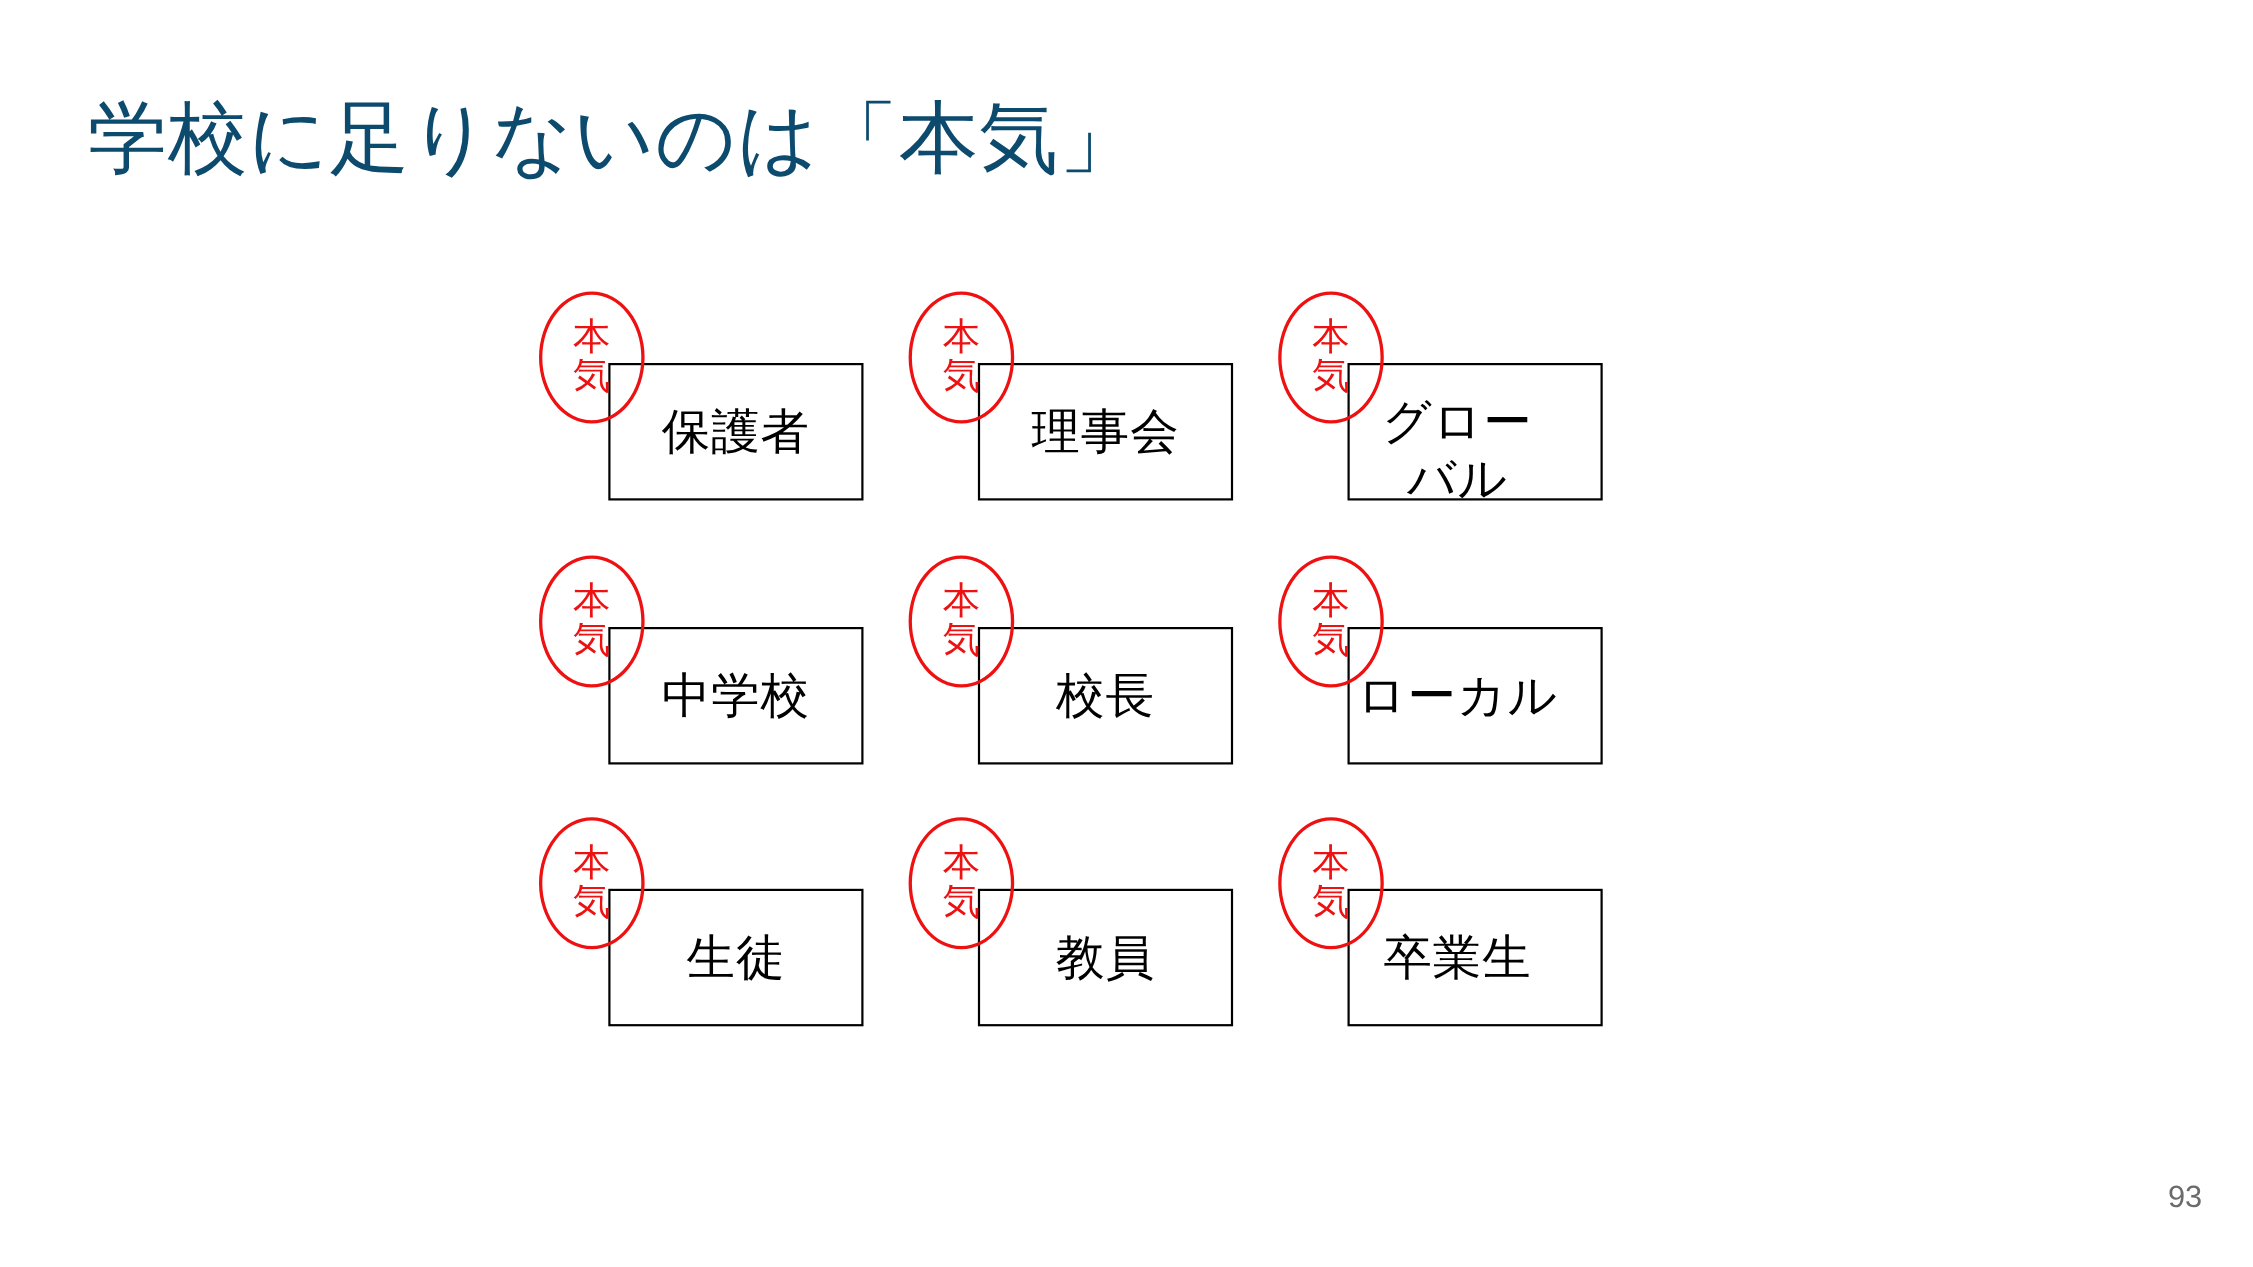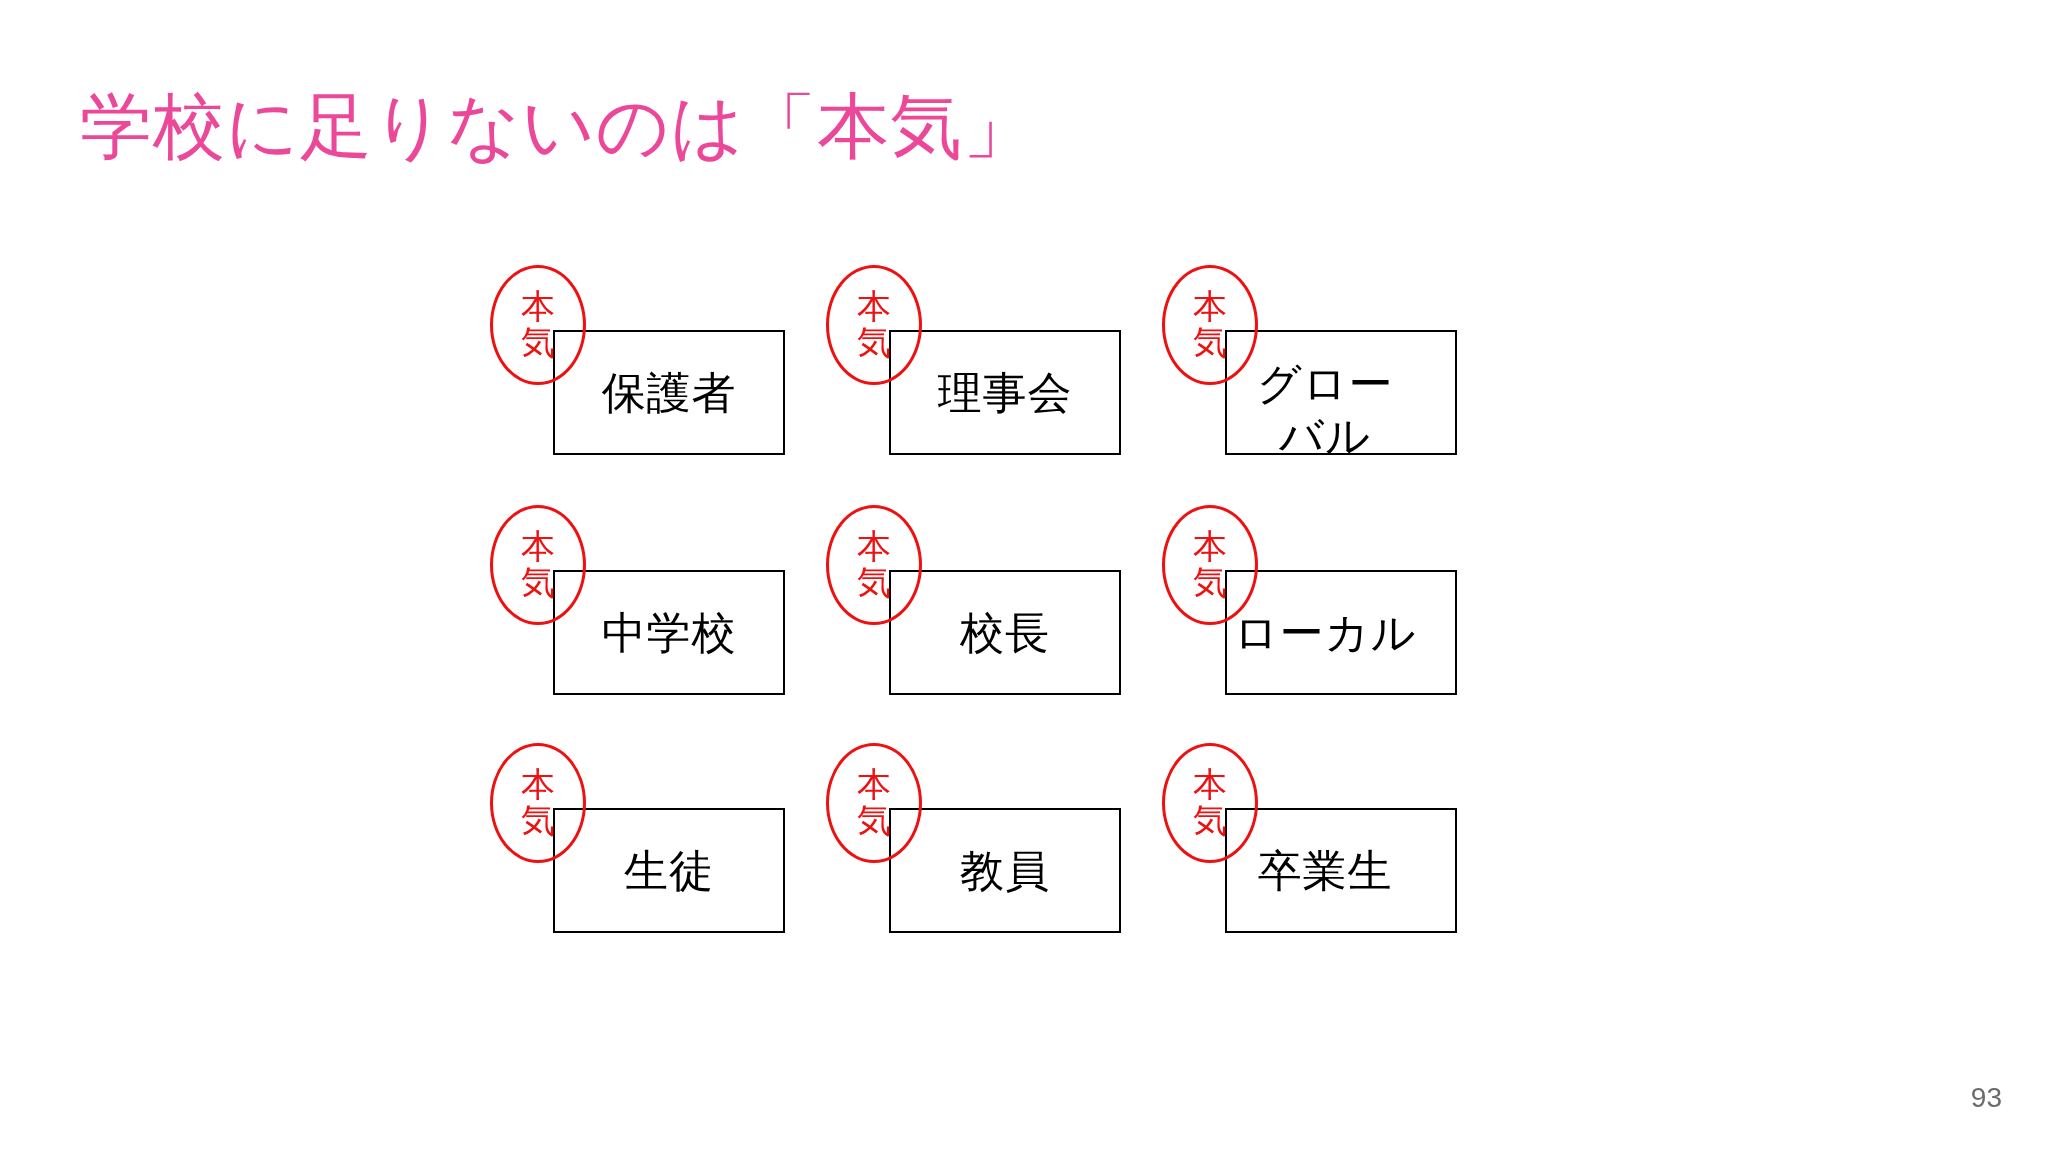--- a/index.html
+++ b/index.html
@@ -21,21 +21,21 @@
     background: #ffffff;
   }
 
   
   .slide-title {
     position: absolute;
     left: 80px;
     top: 86px;
     font-size: 72px;
     line-height: 1.12;
-    color: #ec4899;
+    color: #0c4a6e;
     font-weight: 400;
     letter-spacing: 0.01em;
     white-space: nowrap;
   }
 
   
   .grid {
     position: absolute;
     left: 553px;
     top: 330px;
@@ -126,21 +126,21 @@
     font-size: 34px;
     line-height: 1.05;
     font-weight: 400;
   }
   .stamp-text span { display: block; }
 
   
   .page-number {
     position: absolute;
     right: 46px;
-    bottom: 38px;
+    bottom: 48px;
     font-size: 28px;
     color: #6b6b6b;
   }
 </style>
 </head>
 <body>
 
 <div class="slide">
 
   <div class="slide-title">学校に足りないのは「本気」</div>

